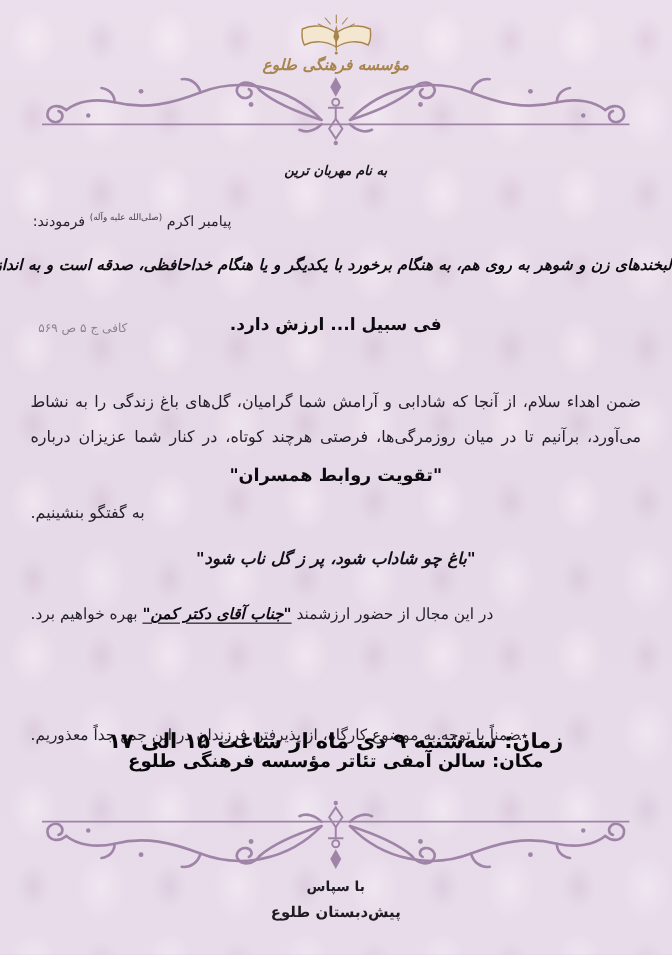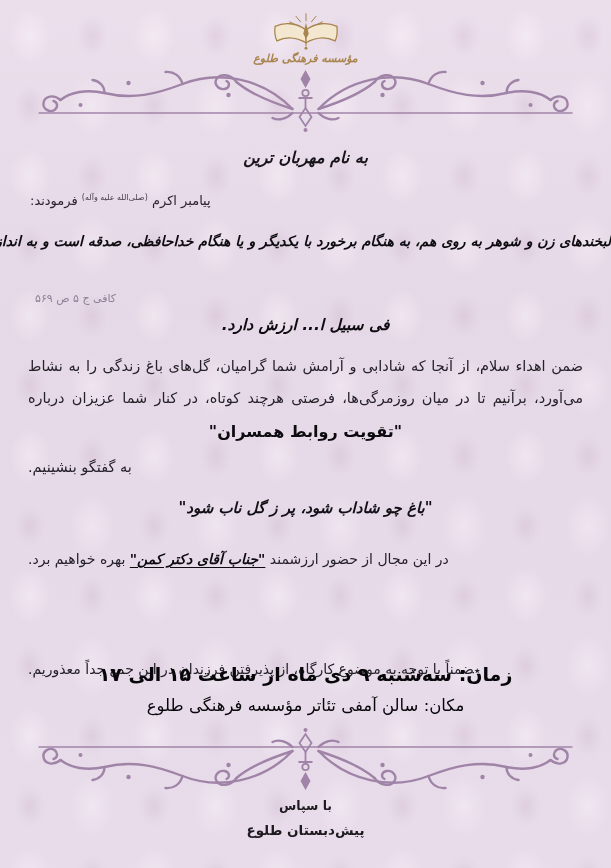--- a/index.html
+++ b/index.html
@@ -19,49 +19,49 @@
       radial-gradient(ellipse 22px 30px at 30px 106px, rgba(158,120,158,.13), rgba(158,120,158,0) 72%),
       linear-gradient(180deg,#ecdfec 0%,#e6d9e7 35%,#e8dcea 100%);
     background-size:124px 140px,124px 140px,124px 140px,124px 140px,100% 100%;
   }
   .abs{position:absolute;}
   .center{left:0;right:0;text-align:center;}
   .rmargin{right:28px;left:28px;text-align:left;}
   .nowrap{white-space:nowrap;}
 
   .logo-wrap{top:10px;left:0;right:0;text-align:center;}
-  .logo-caption{font-size:11px;font-style:italic;font-weight:bold;color:#a8854e;margin-top:-2px;letter-spacing:.5px;}
+  .logo-caption{font-size:14px;font-style:italic;font-weight:bold;color:#a8854e;margin-top:-2px;letter-spacing:.5px;}
 
   .flourish{left:30px;width:551px;height:80px;}
   .flourish.top{top:62px;}
   .flourish.bottom{top:718px;transform:scaleY(-1);}
 
-  .bismillah{top:148px;font-size:16px;font-style:italic;font-weight:600;color:#17151a;}
+  .bismillah{top:148px;font-size:12px;font-style:italic;font-weight:600;color:#17151a;}
   .attribution{top:193px;right:30px;left:30px;text-align:left;font-size:13px;color:#2b2430;}
   .attribution sup{font-size:8px;color:#4a4050;}
 
   .hadith1{top:233px;font-size:14px;font-weight:bold;font-style:italic;color:#0d0b10;}
-  .hadith2{top:286px;font-size:15.5px;font-weight:bold;font-style:italic;color:#0d0b10;margin-top:30px;}
+  .hadith2{top:286px;font-size:15.5px;font-weight:bold;color:#0d0b10;}
   .citation{top:292px;left:35px;font-size:11px;color:#8d8096;direction:rtl;}
 
   .intro{top:350px;font-size:14.5px;line-height:32px;text-align:justify;text-align-last:justify;color:#242129;}
   .topic{top:422px;font-size:16px;font-weight:bold;color:#0d0b10;}
   .outro{top:459px;font-size:14.5px;color:#242129;}
 
   .poem{top:499px;font-size:15px;font-weight:bold;font-style:italic;color:#121016;}
 
   .speaker{top:551px;font-size:14px;color:#242129;}
   .speaker .name{font-weight:bold;font-style:italic;text-decoration:underline;text-underline-offset:3px;color:#0d0b10;}
   .note1{top:588px;font-size:14px;color:#242129;}
   .note1 .emph{font-weight:bold;text-decoration:underline;text-underline-offset:3px;}
   .note2{top:617px;font-size:14px;color:#242129;margin-top:44px;}
   .star{font-size:12px;}
 
   .time{top:663px;font-size:19px;font-weight:bold;color:#070609;}
-  .place{top:696px;font-size:16.5px;font-weight:normal;color:#070609;}
+  .place{top:682px;font-size:16.5px;font-weight:bold;color:#070609;}
 
   .thanks{top:798px;font-size:12.5px;font-weight:bold;color:#1d1a20;}
   .org{top:822px;font-size:13.5px;font-weight:bold;color:#1d1a20;}
 </style>
 </head>
 <body>
 
 <div class="page">
 
   <div class="abs logo-wrap">

